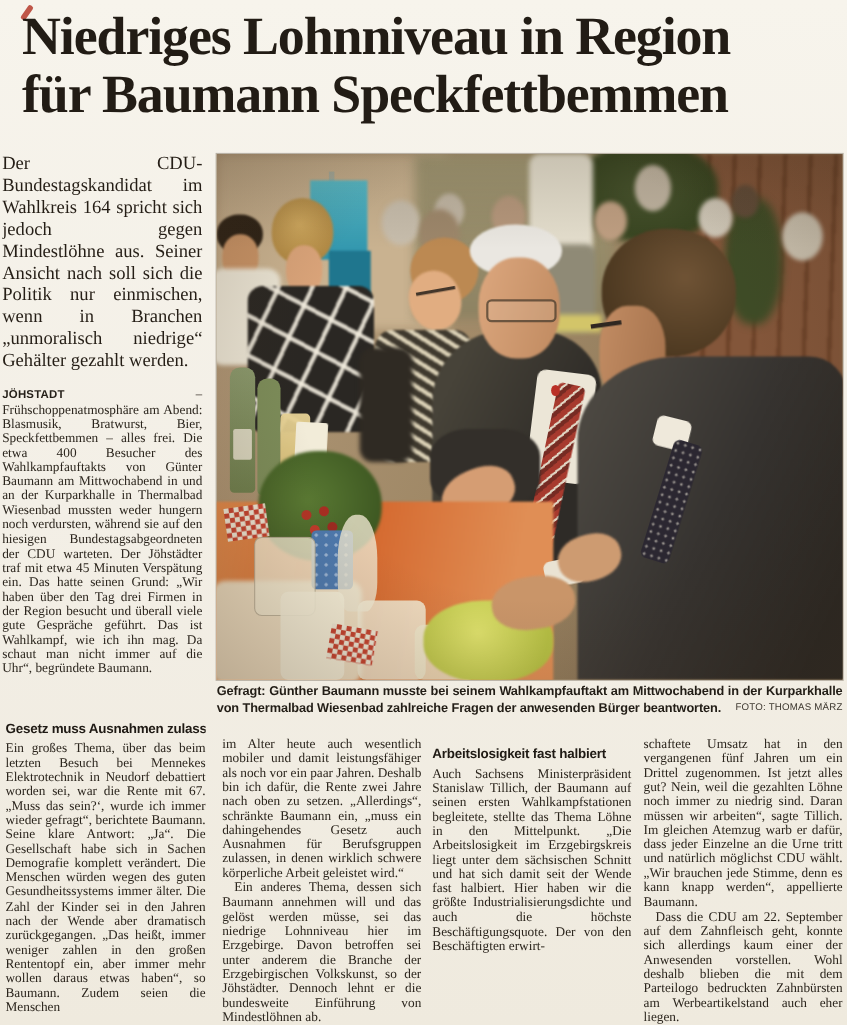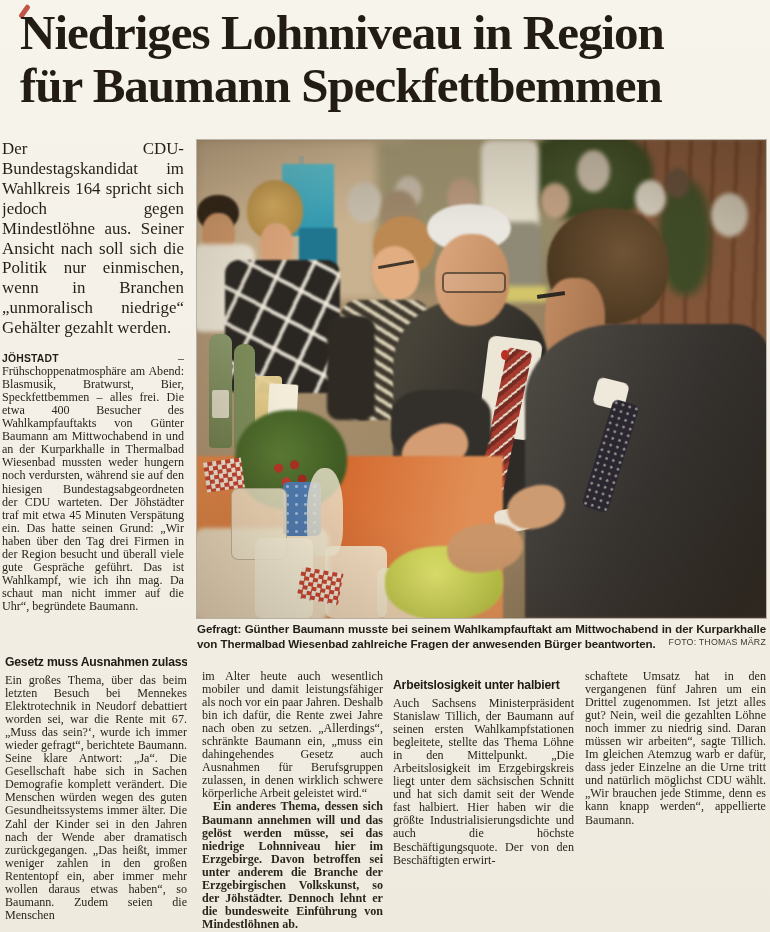--- a/index.html
+++ b/index.html
@@ -19,21 +19,21 @@
   .col-left-top{position:absolute;left:2px;top:139px;width:182px;height:514px;overflow:hidden;}
   .col-left-bottom{position:absolute;left:5px;top:655px;width:182px;height:277px;overflow:hidden;}
   .lead{margin:0;font-family:"Liberation Serif",serif;font-size:16.9px;line-height:19.9px;
         color:#251e16;text-align:justify;hyphens:auto;}
   .byline{margin-top:20px;padding:6px 0 5px;border-top:1.5px solid #57514a;border-bottom:1.5px solid #57514a;
           font-family:"Liberation Sans",sans-serif;font-weight:bold;font-size:10.5px;
           letter-spacing:.4px;color:#2e2922;}
   .body{margin:0;font-family:"Liberation Serif",serif;font-size:12.1px;line-height:13.05px;
         text-align:justify;color:#2b251d;hyphens:auto;}
   .first-body{margin-top:14px;}
-  .indent{text-indent:11px;font-weight:bold;}
+  .indent{text-indent:11px;}
   .dateline{font-family:"Liberation Sans",sans-serif;font-weight:bold;font-size:10.4px;
             letter-spacing:.2px;color:#241f18;}
   .subhead{margin:0 0 5px;font-family:"Liberation Sans",sans-serif;font-weight:bold;
            font-size:12.2px;letter-spacing:-.2px;color:#1f1a14;white-space:nowrap;}
   .subhead-mid{margin:8px 0 5px;}
   .col{position:absolute;top:670px;width:181px;height:262px;overflow:hidden;}
   .col2{left:202px;} .col3{left:393px;} .col4{left:585px;}
 
   
   .caption{position:absolute;left:197px;top:622px;width:569px;
@@ -223,21 +223,22 @@
     <span>Gefragt: Günther Baumann musste bei seinem Wahlkampfauftakt am Mittwochabend in der Kurparkhalle von Thermalbad Wiesenbad zahlreiche Fragen der anwesenden Bürger beantworten.</span>
     <span class="credit">FOTO: THOMAS MÄRZ</span>
   </div>
 
   <div class="col col2">
     <p class="body">im Alter heute auch wesentlich mobiler und damit leistungsfähiger als noch vor ein paar Jahren. Deshalb bin ich dafür, die Rente zwei Jahre nach oben zu setzen. „Allerdings“, schränkte Baumann ein, „muss ein dahingehendes Gesetz auch Ausnahmen für Berufsgruppen zulassen, in denen wirklich schwere körperliche Arbeit geleistet wird.“</p>
     <p class="body indent">Ein anderes Thema, dessen sich Baumann annehmen will und das gelöst werden müsse, sei das niedrige Lohnniveau hier im Erzgebirge. Davon betroffen sei unter anderem die Branche der Erzgebirgischen Volkskunst, so der Jöhstädter. Dennoch lehnt er die bundesweite Einführung von Mindestlöhnen ab.</p>
   </div>
 
   <div class="col col3">
-    <h2 class="subhead subhead-mid">Arbeitslosigkeit unter halbiert</h2>
+    <h2 class="subhead subhead-mid">Arbeitslosigkeit fast halbiert</h2>
     <p class="body">Auch Sachsens Ministerpräsident Stanislaw Tillich, der Baumann auf seinen ersten Wahlkampfstationen begleitete, stellte das Thema Löhne in den Mittelpunkt. „Die Arbeitslosigkeit im Erzgebirgskreis liegt unter dem sächsischen Schnitt und hat sich damit seit der Wende fast halbiert. Hier haben wir die größte Industrialisierungsdichte und auch die höchste Beschäftigungsquote. Der von den Beschäftigten erwirt-</p>
   </div>
 
   <div class="col col4">
     <p class="body">schaftete Umsatz hat in den vergangenen fünf Jahren um ein Drittel zugenommen. Ist jetzt alles gut? Nein, weil die gezahlten Löhne noch immer zu niedrig sind. Daran müssen wir arbeiten“, sagte Tillich. Im gleichen Atemzug warb er dafür, dass jeder Einzelne an die Urne tritt und natürlich möglichst CDU wählt. „Wir brauchen jede Stimme, denn es kann knapp werden“, appellierte Baumann.</p>
+    <p class="body indent">Dass die CDU am 22. September auf dem Zahnfleisch geht, konnte sich allerdings kaum einer der Anwesenden vorstellen. Wohl deshalb blieben die mit dem Parteilogo bedruckten Zahnbürsten am Werbeartikelstand auch eher liegen.</p>
   </div>
 
 </div>
 
 </body></html>

